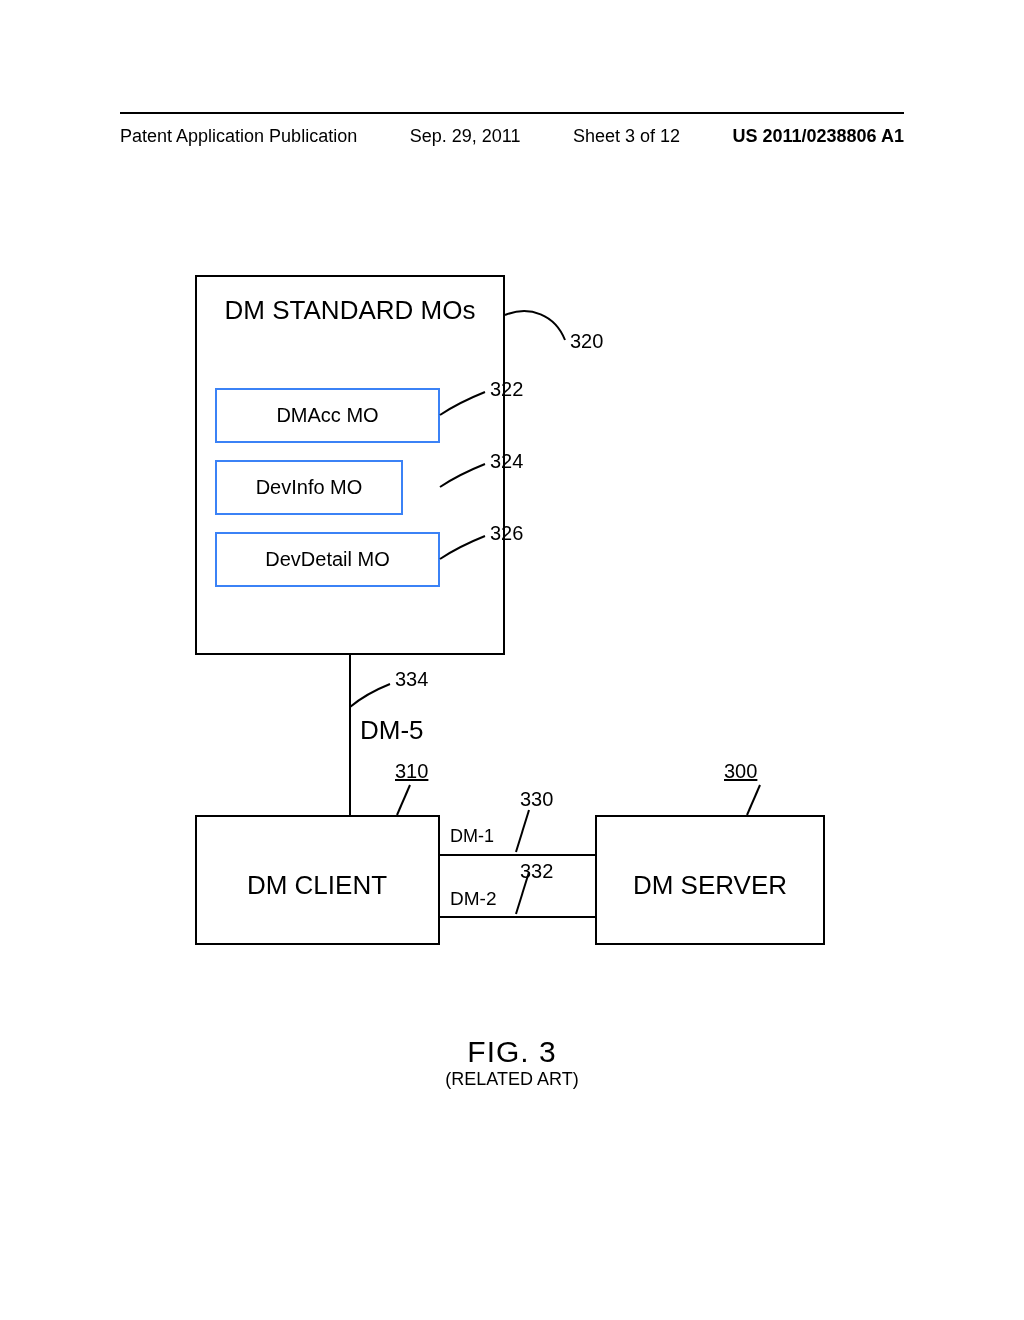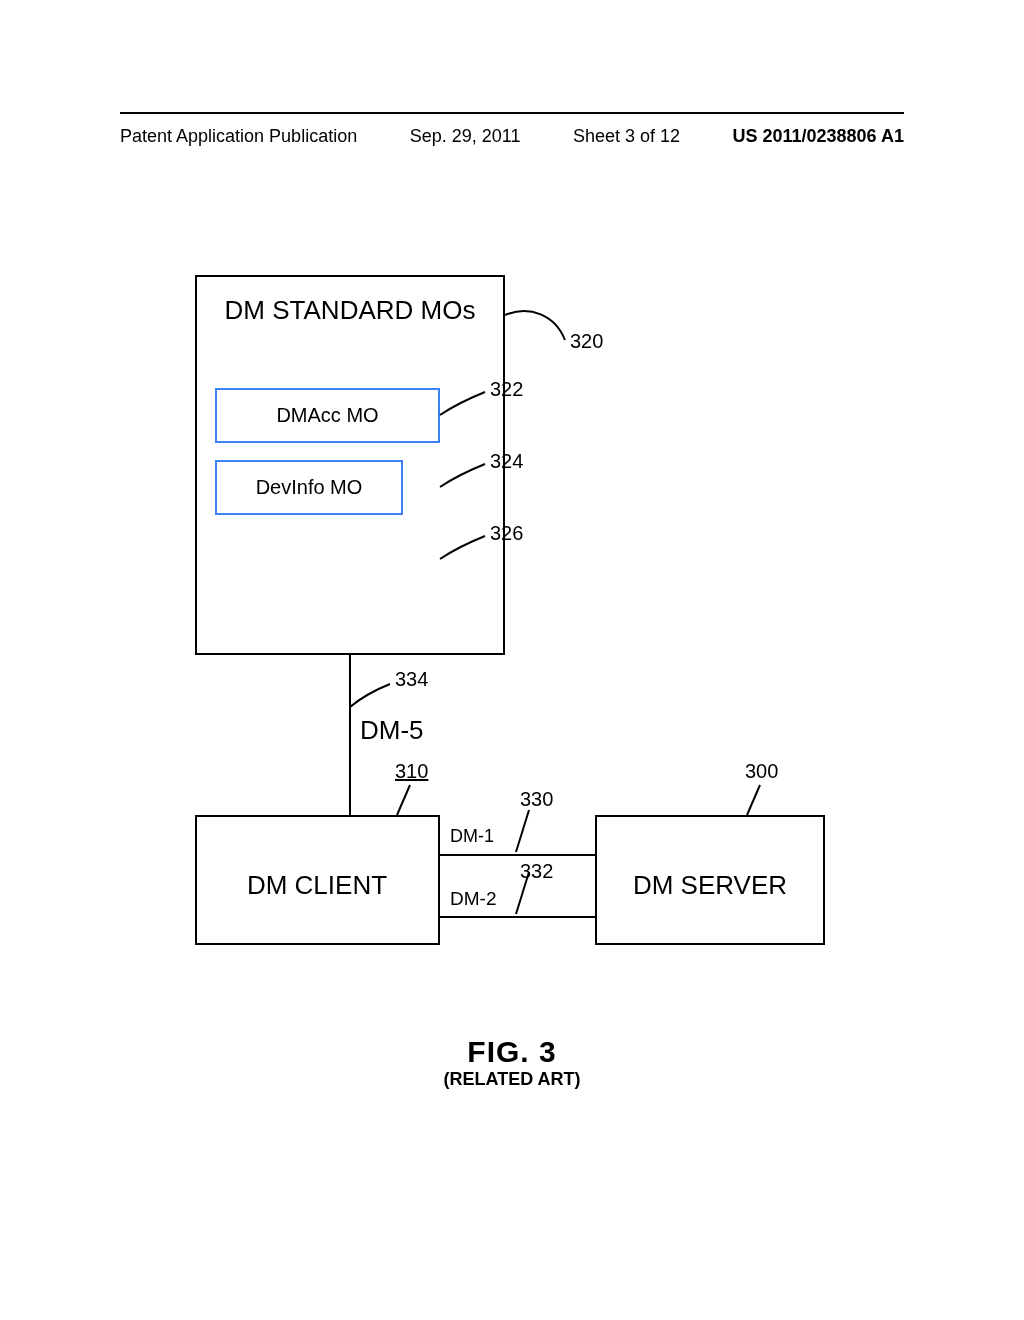--- a/index.html
+++ b/index.html
@@ -116,41 +116,42 @@
     <path d="M0,25 C15,15 30,8 45,2" stroke="#000" stroke-width="2" fill="none"></path>
   </svg>
   <span class="refnum" style="left:490px; top:378px;">322</span>
 
   <div class="inner-box" style="left:215px; top:460px; width:188px; height:55px;">DevInfo MO</div>
   <svg class="lead" style="left:440px; top:462px; width:60px; height:30px;">
     <path d="M0,25 C15,15 30,8 45,2" stroke="#000" stroke-width="2" fill="none"></path>
   </svg>
   <span class="refnum" style="left:490px; top:450px;">324</span>
 
+  <div class="inner-box" style="left:215px; top:532px; width:225px; height:55px;">DevDetail MO</div>
   <svg class="lead" style="left:440px; top:534px; width:60px; height:30px;">
     <path d="M0,25 C15,15 30,8 45,2" stroke="#000" stroke-width="2" fill="none"></path>
   </svg>
   <span class="refnum" style="left:490px; top:522px;">326</span>
 
   <svg class="lead" style="left:348px; top:655px; width:4px; height:160px;">
     <line x1="2" y1="0" x2="2" y2="160" stroke="#000" stroke-width="2"></line>
   </svg>
 
   <svg class="lead" style="left:350px; top:682px; width:50px; height:30px;">
     <path d="M0,25 C12,15 25,8 40,2" stroke="#000" stroke-width="2" fill="none"></path>
   </svg>
   <span class="refnum" style="left:395px; top:668px;">334</span>
   <span class="label" style="left:360px; top:715px;">DM-5</span>
 
   <span class="refnum" style="left:395px; top:760px; text-decoration: underline;">310</span>
   <svg class="lead" style="left:395px; top:785px; width:30px; height:32px;">
     <path d="M15,0 L2,30" stroke="#000" stroke-width="2" fill="none"></path>
   </svg>
 
-  <span class="refnum" style="left:745px; top:760px; ">300</span>
+  <span class="refnum" style="left:724px; top:760px; text-decoration: underline;">300</span>
   <svg class="lead" style="left:745px; top:785px; width:30px; height:32px;">
     <path d="M15,0 L2,30" stroke="#000" stroke-width="2" fill="none"></path>
   </svg>
 
   <div class="box" style="left:195px; top:815px; width:245px; height:130px;"></div>
   <span class="label center" style="left:317px; top:870px;">DM CLIENT</span>
 
   <div class="box" style="left:595px; top:815px; width:230px; height:130px;"></div>
   <span class="label center" style="left:710px; top:870px;">DM SERVER</span>
 
@@ -165,18 +166,18 @@
 
   <svg class="lead" style="left:440px; top:915px; width:155px; height:4px;">
     <line x1="0" y1="2" x2="155" y2="2" stroke="#000" stroke-width="2"></line>
   </svg>
   <span class="label" style="left:450px; top:888px; font-size:19px;">DM-2</span>
   <svg class="lead" style="left:514px; top:872px; width:30px; height:44px;">
     <path d="M15,0 L2,42" stroke="#000" stroke-width="2" fill="none"></path>
   </svg>
   <span class="refnum" style="left:520px; top:860px;">332</span>
 
-  <div class="fig-title" style="top:1035px;font-weight:bold;">
+  <div class="fig-title" style="top:1035px;">
     <div class="main">FIG. 3</div>
     <div class="sub">(RELATED ART)</div>
   </div>
 
 </div>
 
 </body></html>

